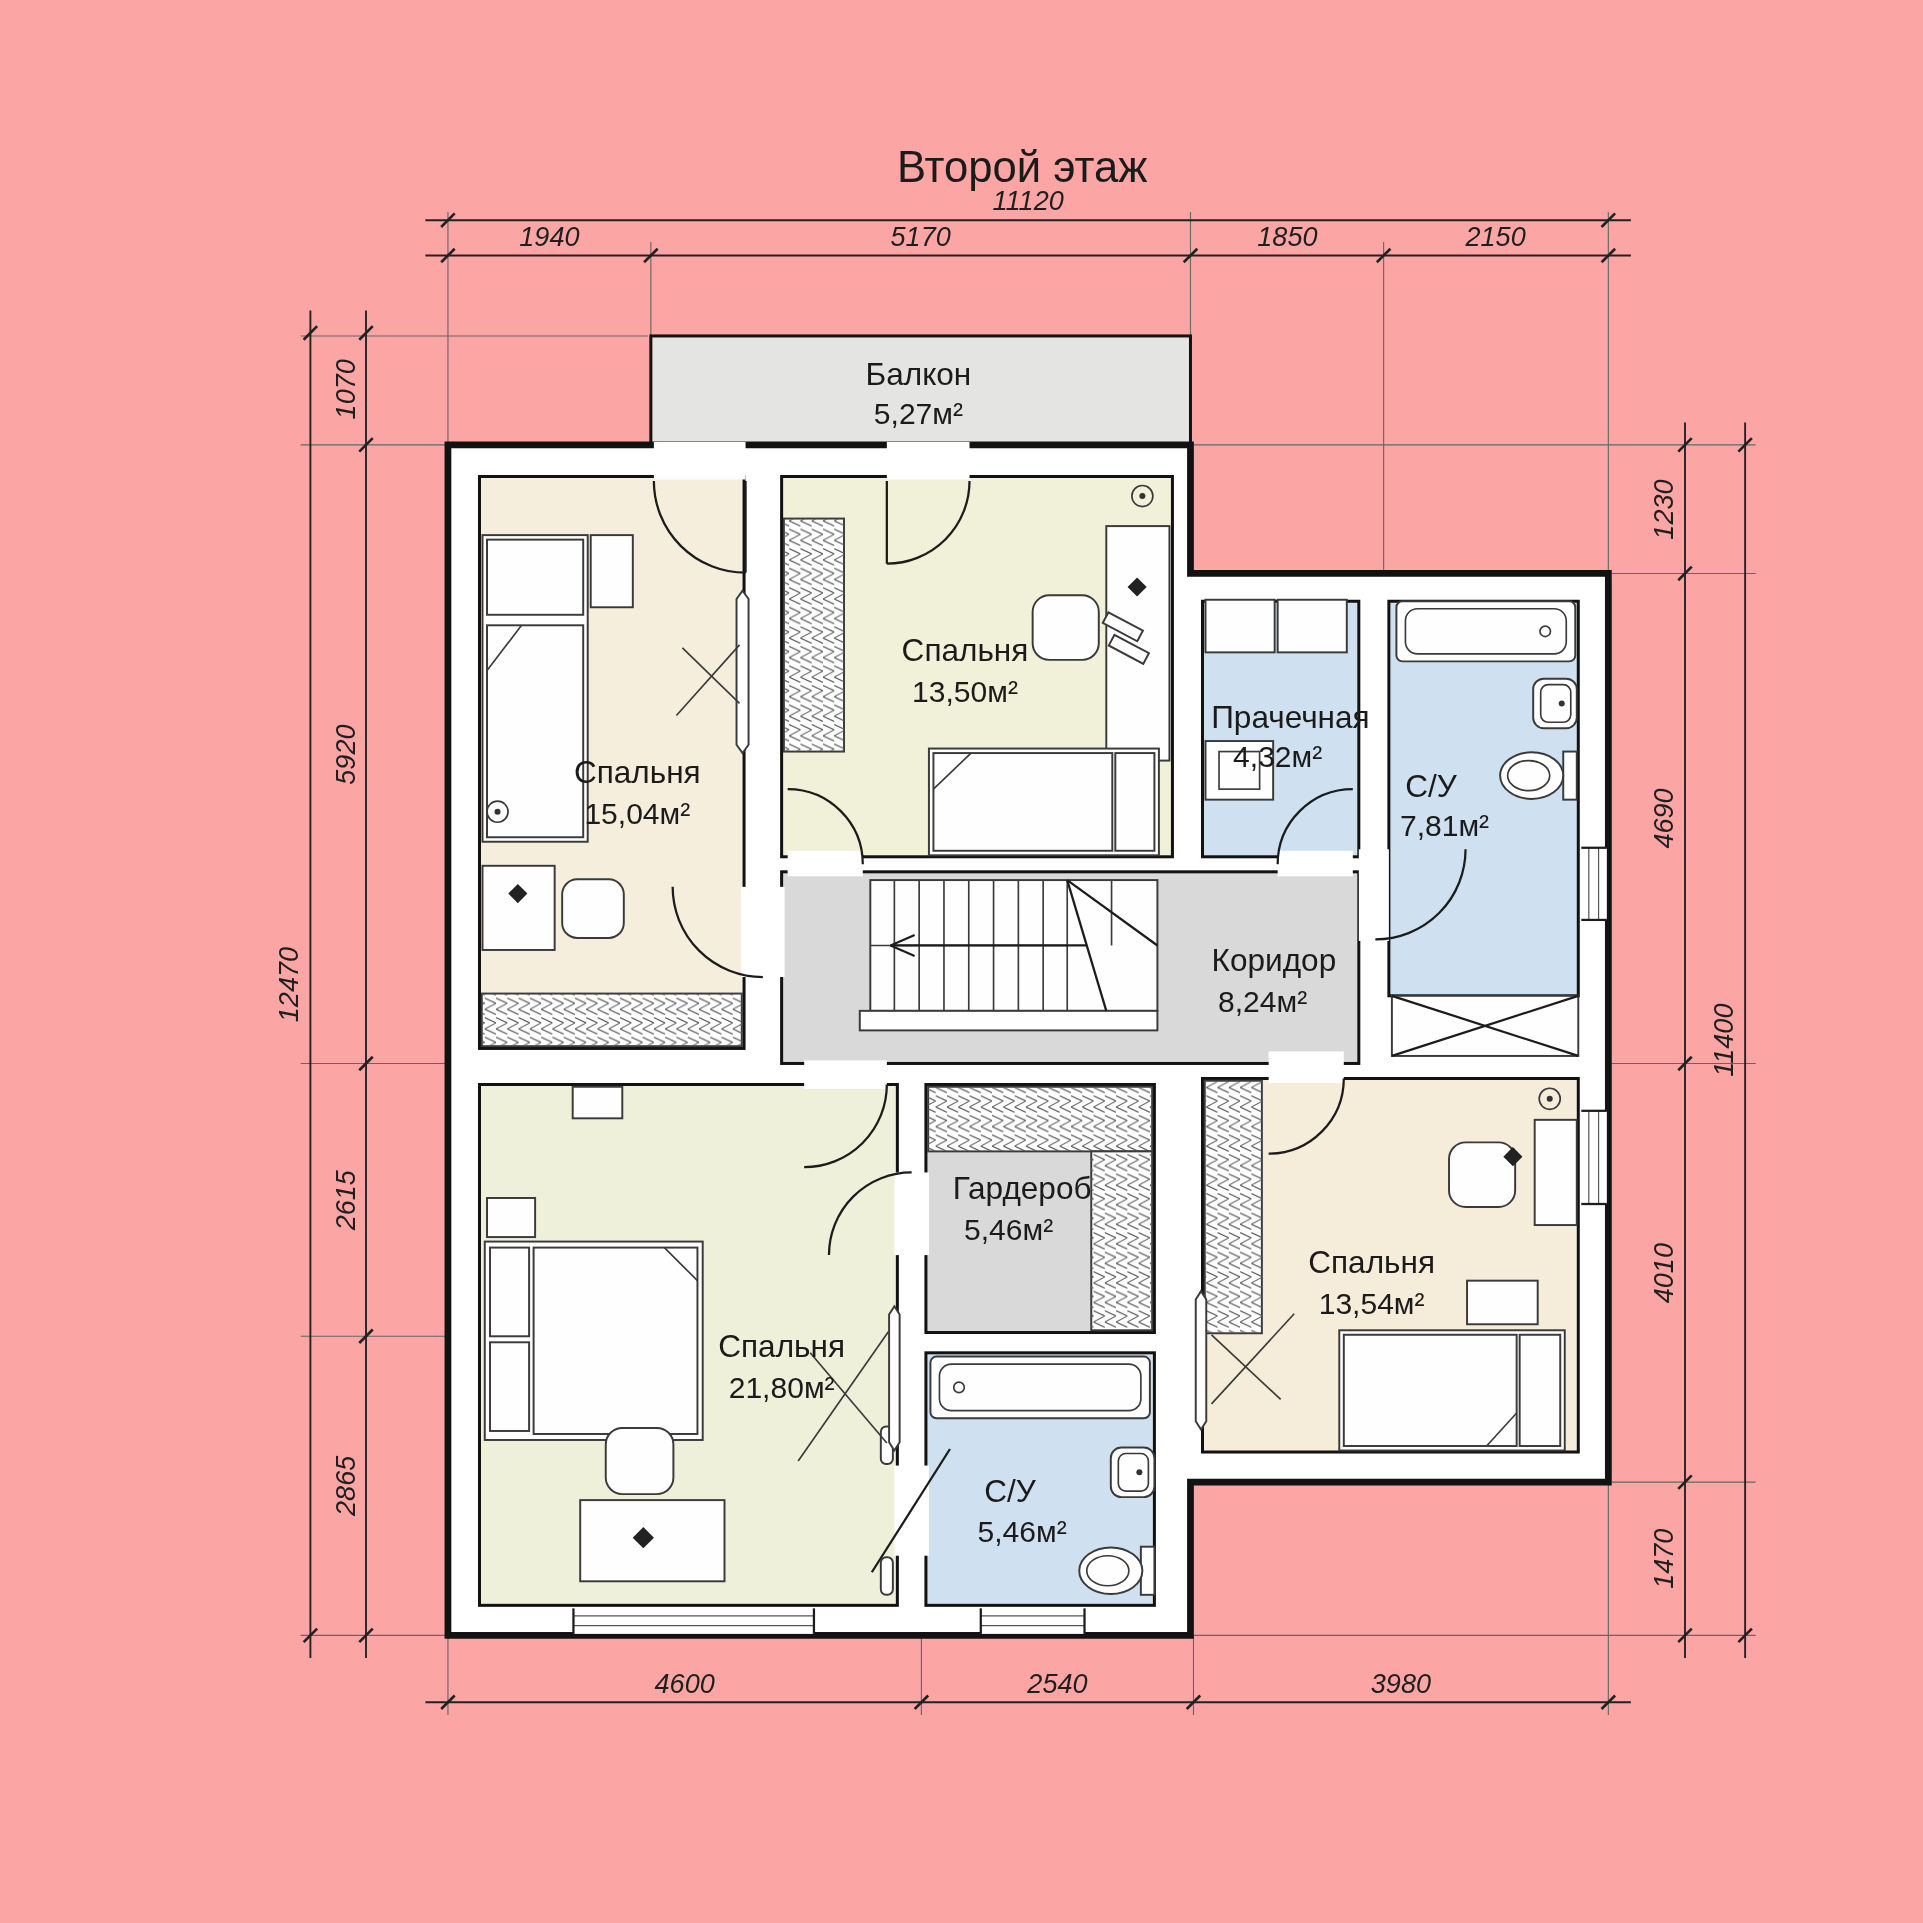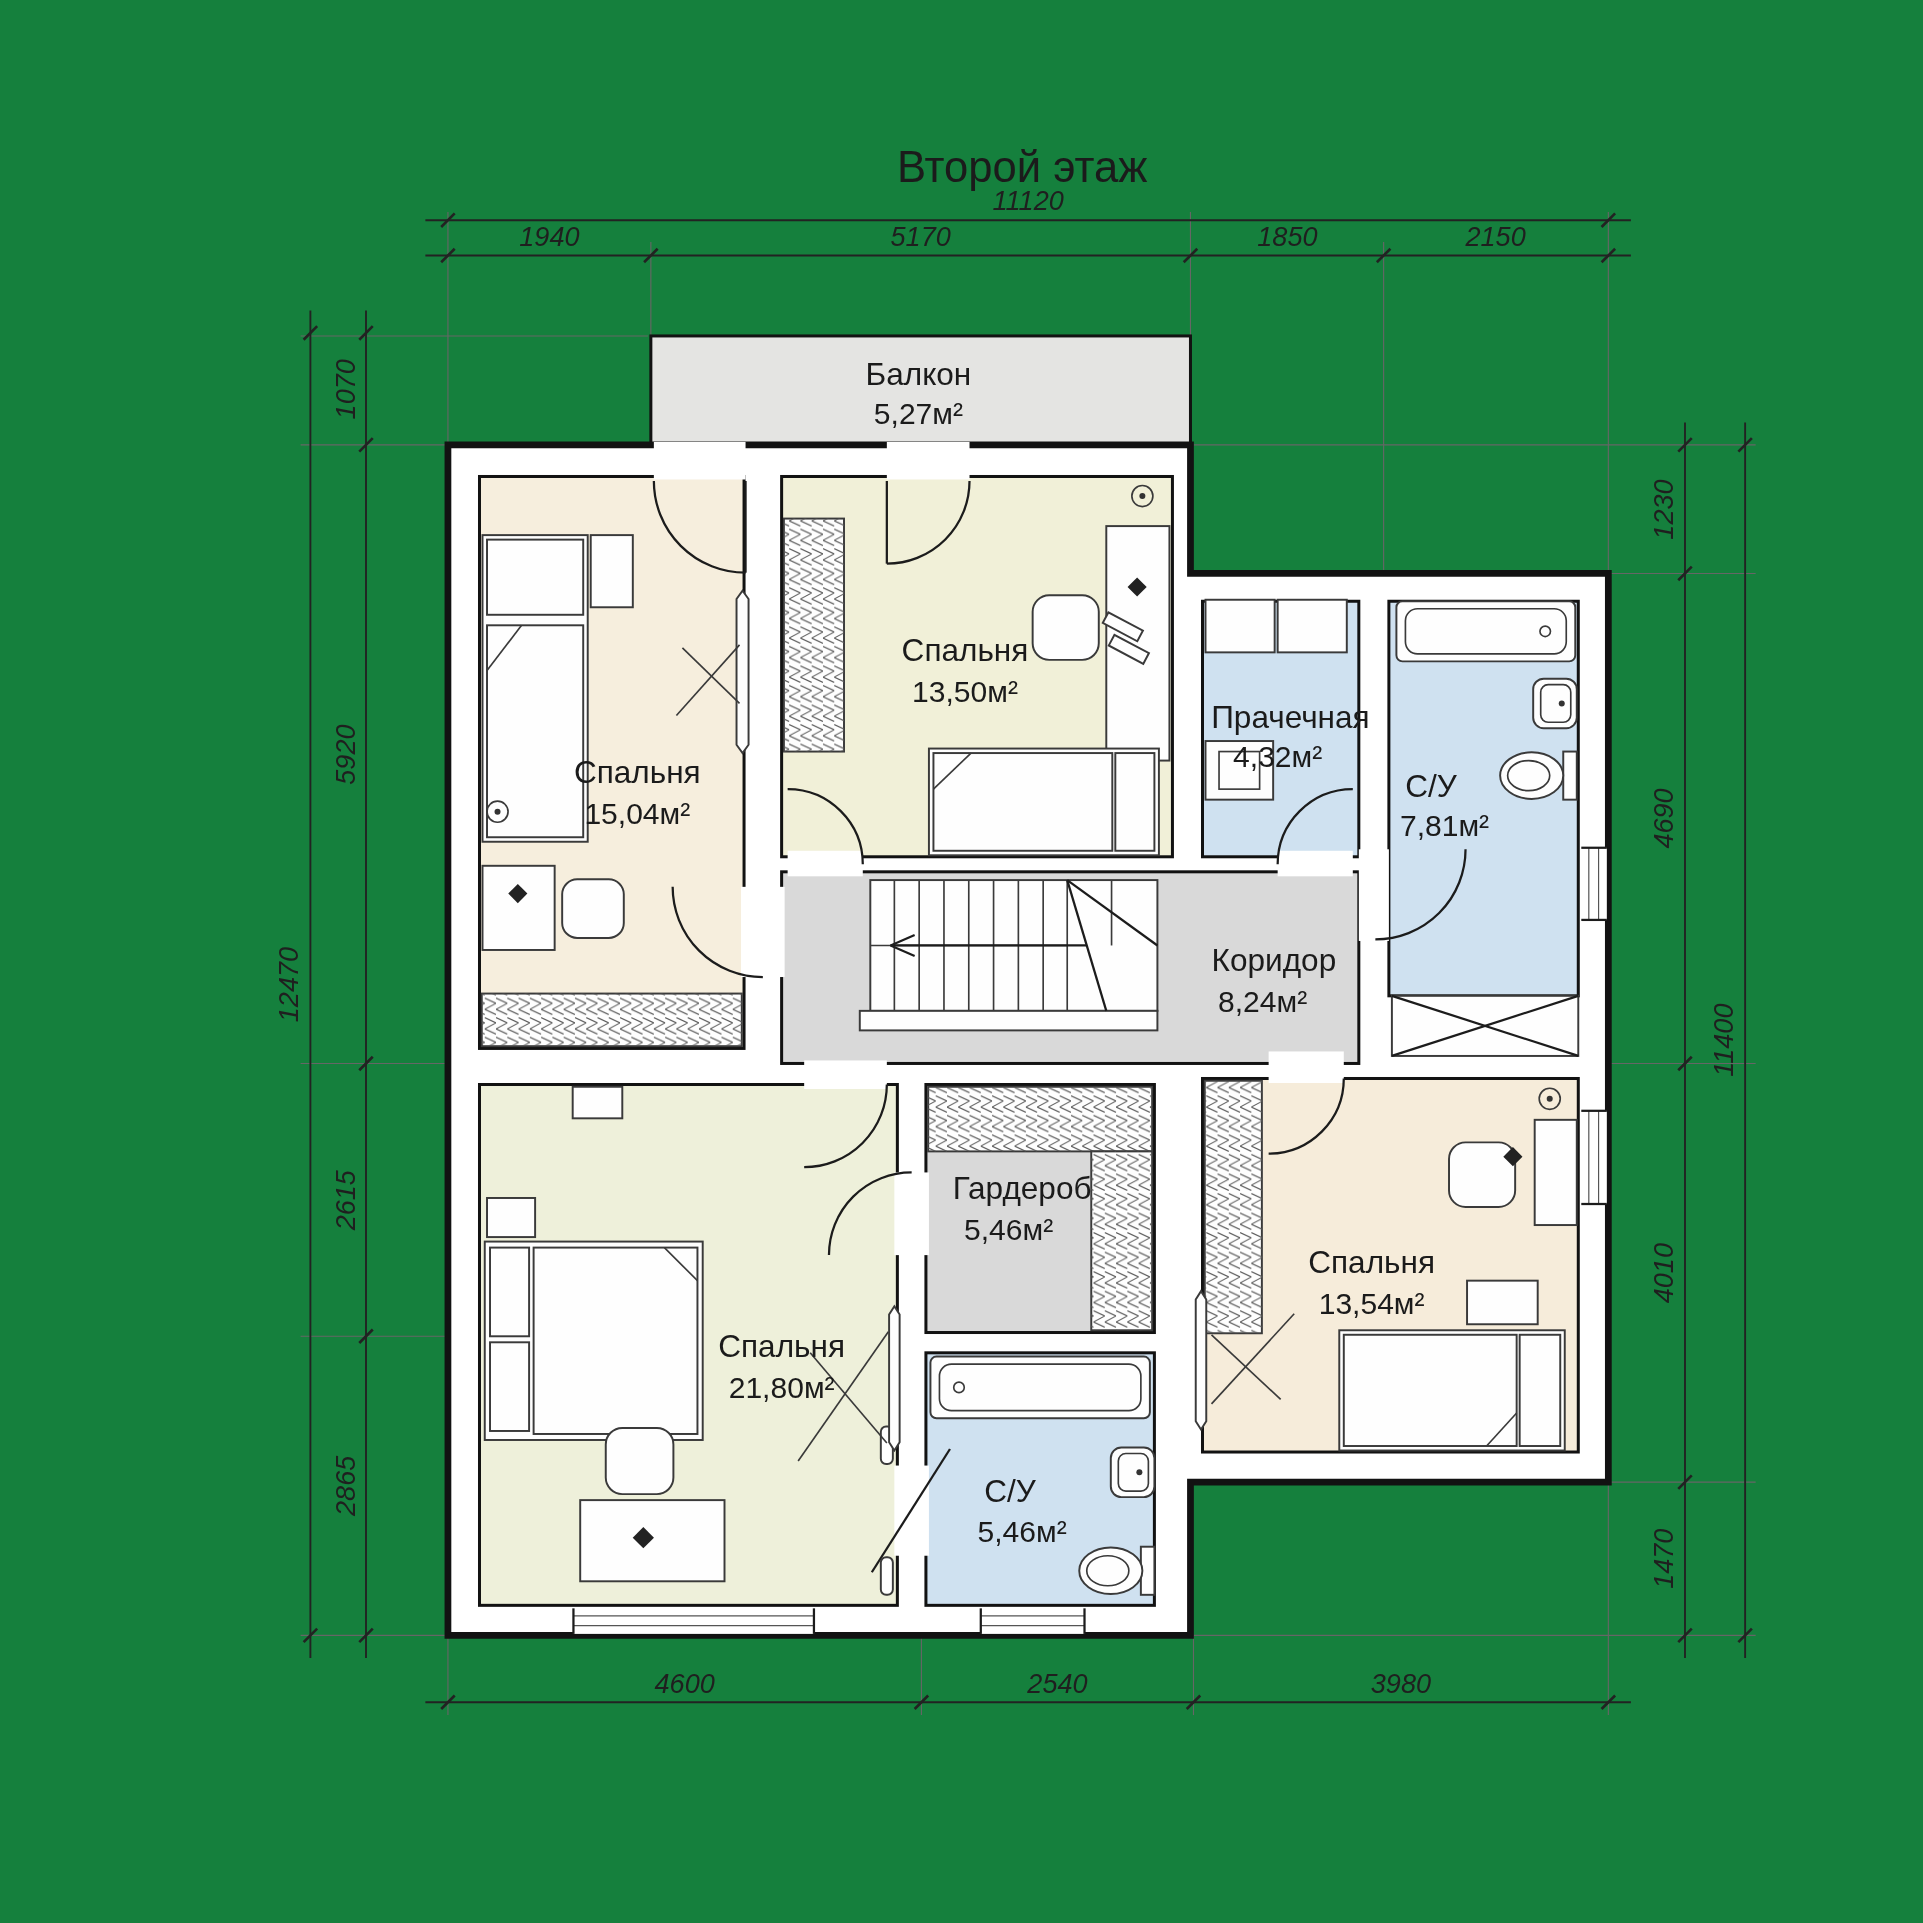--- a/index.html
+++ b/index.html
@@ -1,16 +1,16 @@
 <!DOCTYPE html>
 <html style="font-size:12px"><head>
 <meta charset="utf-8">
 <style>
   html,body{margin:0;padding:0;background:#ffffff;}
-  .page{position:relative;width:1924px;height:1924px;background:#15803d;overflow:hidden;}
+  .page{position:relative;width:1924px;height:1924px;background:#fca5a5;overflow:hidden;}
   svg{position:absolute;left:0;top:0;}
   .title-txt{font:58px "Liberation Sans",sans-serif;fill:#1b1b1b;}
   .rname{font:42px "Liberation Sans",sans-serif;fill:#1b1b1b;}
   .rarea{font:40px "Liberation Sans",sans-serif;fill:#1b1b1b;}
   .dim{font:italic 36px "Liberation Sans",sans-serif;fill:#1f1f1f;}
   .wall{fill:#ffffff;stroke:#121212;}
   .thin{stroke:#555;stroke-width:1.6;}
   .ext{stroke:#666;stroke-width:1.5;}
   .dimline{stroke:#222;stroke-width:2.5;}
   .tick{stroke:#222;stroke-width:3.5;}

